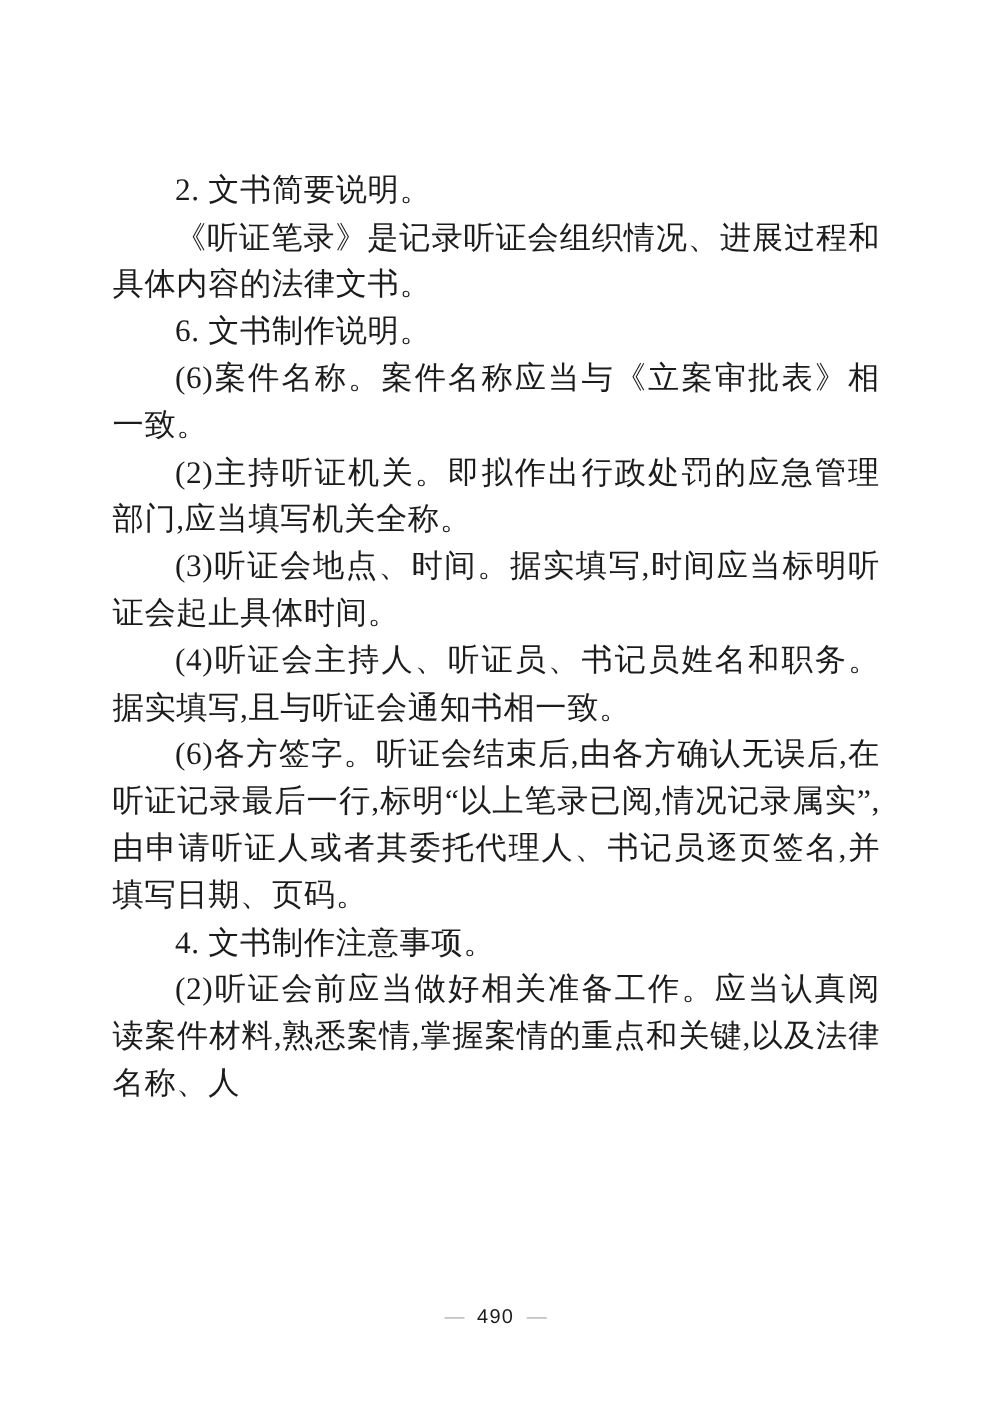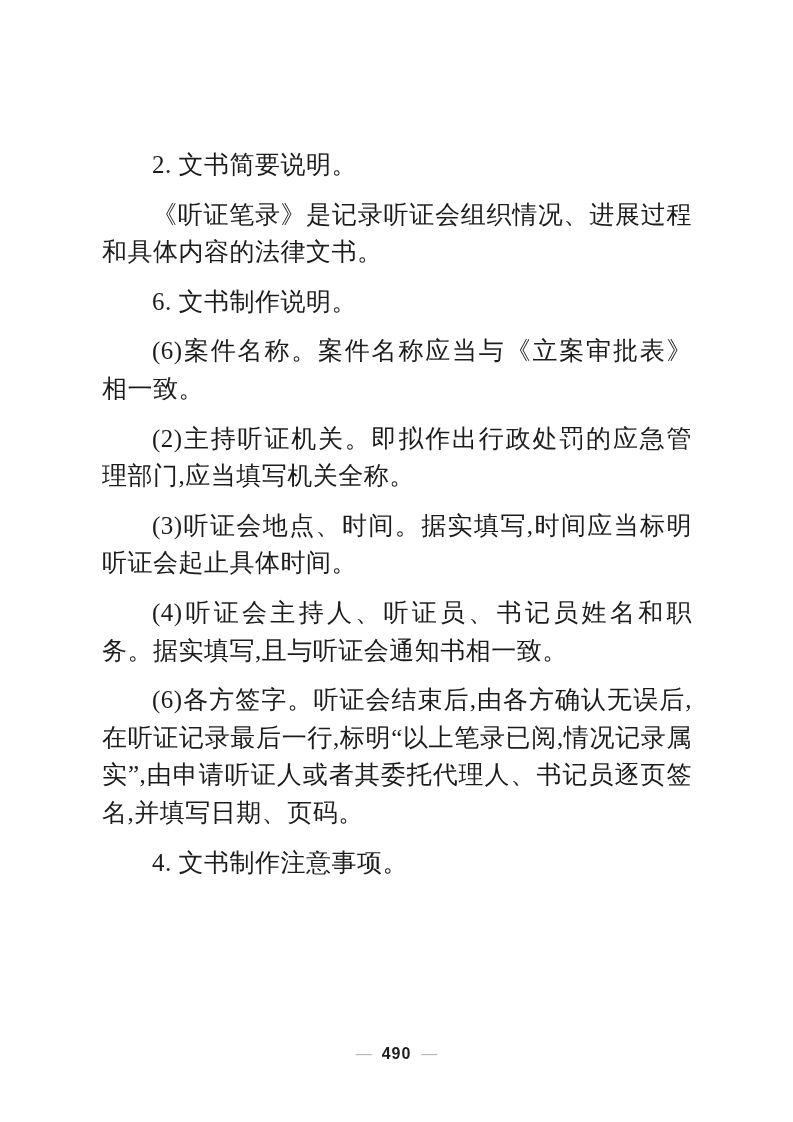--- a/index.html
+++ b/index.html
@@ -16,21 +16,21 @@
     font-family: "Liberation Serif", "DejaVu Serif", serif;
     color: #1c1c1c;
   }
   .content {
     position: absolute;
     top: 134px;
     left: 90px;
     width: 614px;
   }
   .content p {
-    margin: 12px;
+    margin: 0;
     font-size: 25px;
     line-height: 37.6px;
     text-indent: 2em;
     text-align: justify;
     text-justify: inter-ideograph;
     letter-spacing: 0.5px;
     color: #1c1c1c;
   }
   .footer {
     position: absolute;
@@ -43,38 +43,39 @@
     font-family: "Liberation Sans", "DejaVu Sans", sans-serif;
     color: #222222;
   }
   .footer .dash {
     color: #b3b3b3;
     margin: 0 10px;
     font-weight: 400;
   }
   .footer .num {
     color: #1c1c1c;
-    font-weight: 700;
+    font-weight: 400;
     letter-spacing: 1px;
   }
 </style>
 </head>
 <body>
 
 <div class="page">
 
   <div class="content">
     <p>2. 文书简要说明。</p>
     <p>《听证笔录》是记录听证会组织情况、进展过程和具体内容的法律文书。</p>
     <p>6. 文书制作说明。</p>
     <p>(6)案件名称。案件名称应当与《立案审批表》相一致。</p>
     <p>(2)主持听证机关。即拟作出行政处罚的应急管理部门,应当填写机关全称。</p>
     <p>(3)听证会地点、时间。据实填写,时间应当标明听证会起止具体时间。</p>
     <p>(4)听证会主持人、听证员、书记员姓名和职务。据实填写,且与听证会通知书相一致。</p>
     <p>(6)各方签字。听证会结束后,由各方确认无误后,在听证记录最后一行,标明“以上笔录已阅,情况记录属实”,由申请听证人或者其委托代理人、书记员逐页签名,并填写日期、页码。</p>
     <p>4. 文书制作注意事项。</p>
+    <p>(2)听证会前应当做好相关准备工作。应当认真阅读案件材料,熟悉案情,掌握案情的重点和关键,以及法律名称、人</p>
   </div>
 
   <div class="footer">
     <span class="dash">—</span><span class="num">490</span><span class="dash">—</span>
   </div>
 
 </div>
 
 </body></html>

